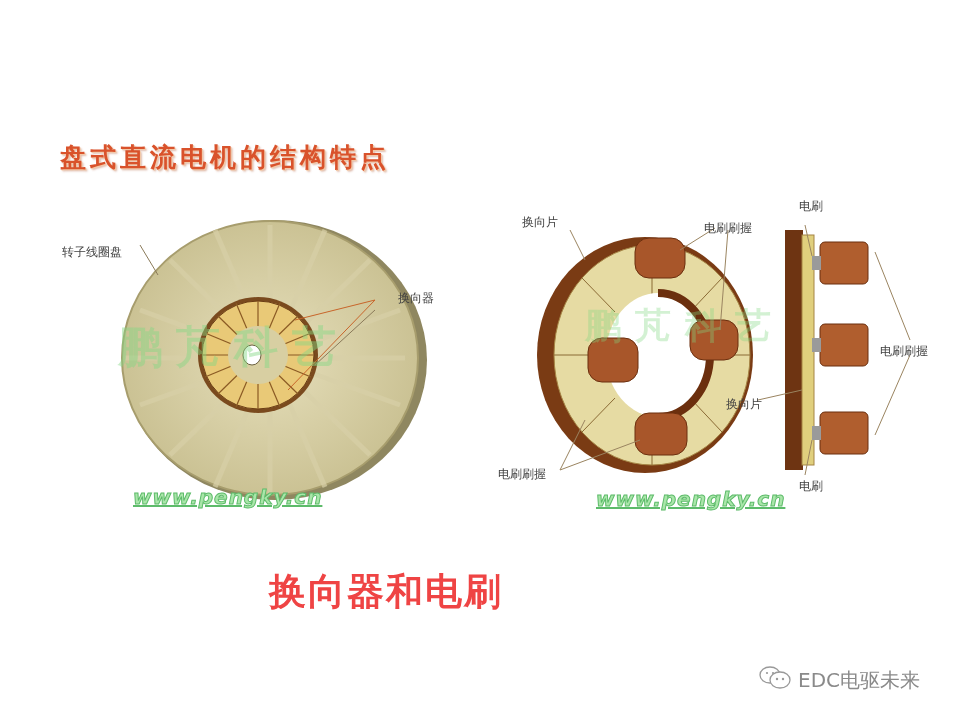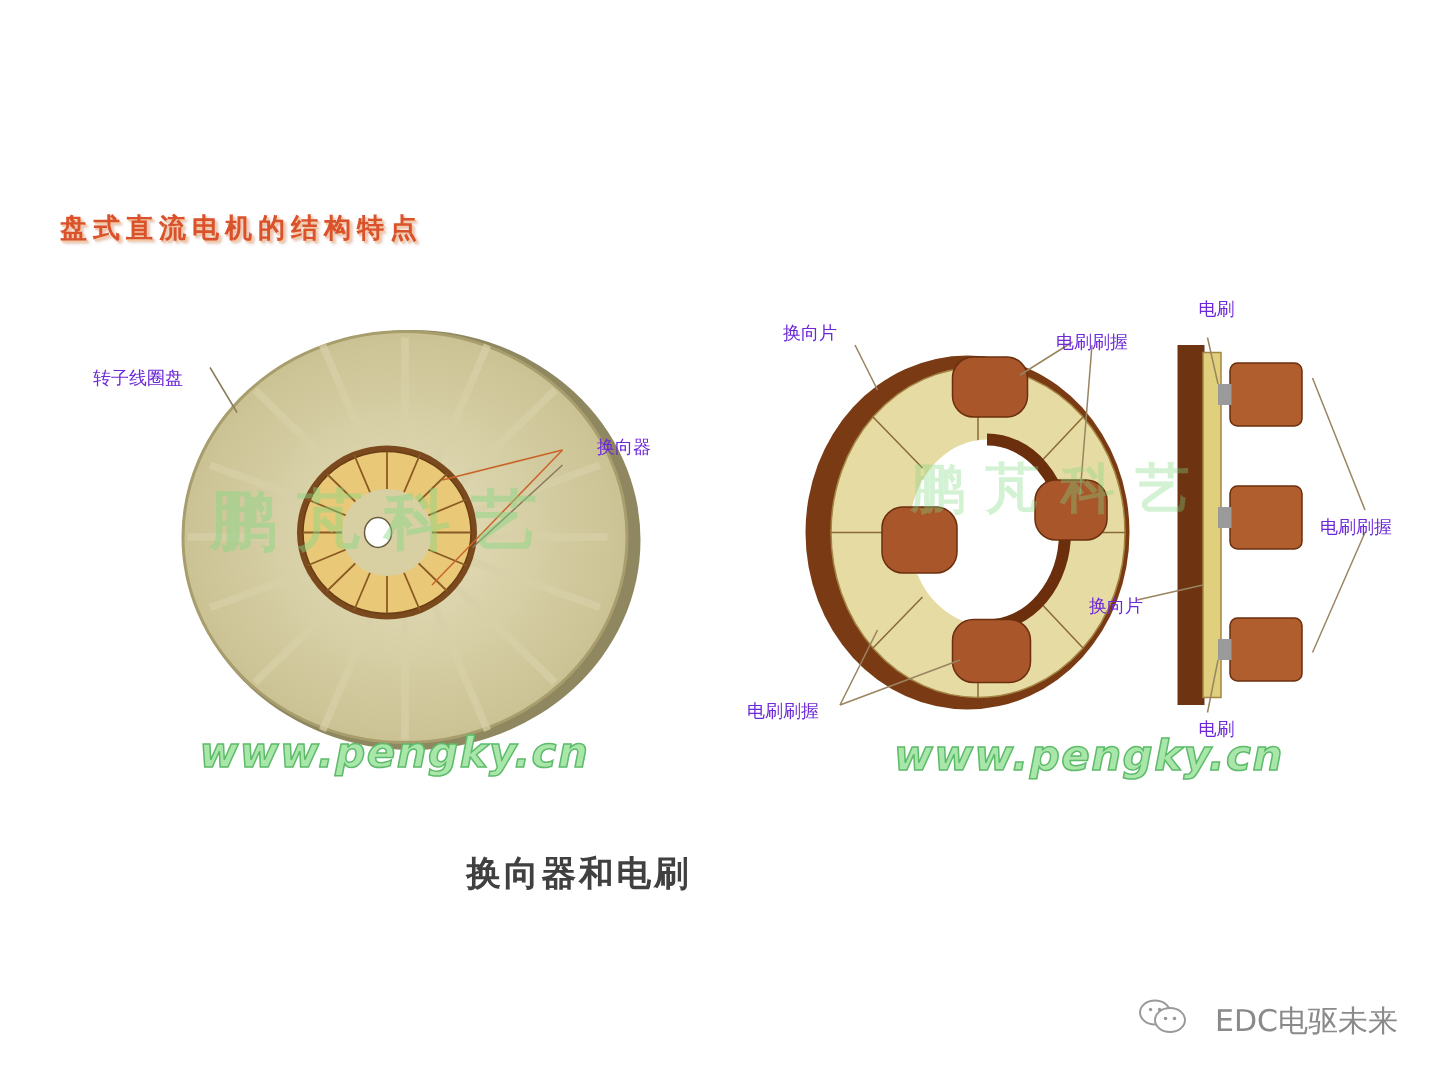--- a/index.html
+++ b/index.html
@@ -1,23 +1,23 @@
 <!DOCTYPE html>
 <html><head>
 <meta charset="utf-8">
 <style>
   html, body { margin:0; padding:0; }
   body { width:960px; height:720px; background:#ffffff; position:relative; overflow:hidden; font-family:"DejaVu Sans", sans-serif; }
   .abs { position:absolute; }
-  .title { left:40px; top:140px; font-size:18px; font-weight:bold; color:#d9522b; letter-spacing:4px; text-shadow:1px 1px 0 #f3c9a8, 2px 2px 2px rgba(160,60,20,0.35); white-space:nowrap; }
-  .label { font-size:12px; color:#6d28d9; white-space:nowrap; }
-  .watermark-url { font-family:"DejaVu Sans", sans-serif; font-size:28px; font-weight:bold; font-style:italic; color:#a9e6a9; -webkit-text-stroke:1px #5dbb6a; letter-spacing:1px; white-space:nowrap; }
-  .wm-cn { font-size:44px; font-weight:bold; color:rgba(130,215,130,0.45); white-space:nowrap; letter-spacing:14px;margin-left:22px; }
-  .caption { left:0; width:772px; top:567px; text-align:center; font-size:23px; font-weight:bold; color:#404040; letter-spacing:2px; }
-  .brand { left:758px; top:665px; display:flex; align-items:center; gap:18px; color:#8a8a8a; font-size:20px; }
+  .title { left:60px; top:140px; font-size:26px; font-weight:bold; color:#d9522b; letter-spacing:4px; text-shadow:1px 1px 0 #f3c9a8, 2px 2px 2px rgba(160,60,20,0.35); white-space:nowrap; }
+  .label { font-size:12px; color:#404040; white-space:nowrap; }
+  .watermark-url { font-family:"DejaVu Sans", sans-serif; font-size:20px; font-weight:bold; font-style:italic; color:#a9e6a9; -webkit-text-stroke:1px #5dbb6a; letter-spacing:1px; white-space:nowrap;text-decoration:underline; }
+  .wm-cn { font-size:44px; font-weight:bold; color:rgba(130,215,130,0.45); white-space:nowrap; letter-spacing:14px; }
+  .caption { left:0; width:772px; top:567px; text-align:center; font-size:37px; font-weight:bold; color:#ef4444; letter-spacing:2px; }
+  .brand { left:758px; top:665px; display:flex; align-items:center; gap:6px; color:#8a8a8a; font-size:20px; }
   svg { overflow:visible; }
 </style>
 </head>
 <body>
 
 <div class="abs title">盘式直流电机的结构特点</div>
 
 <div class="abs" style="left:110px; top:215px; width:320px; height:290px;">
   <svg width="320" height="290" viewBox="0 0 320 290">
     <defs>

